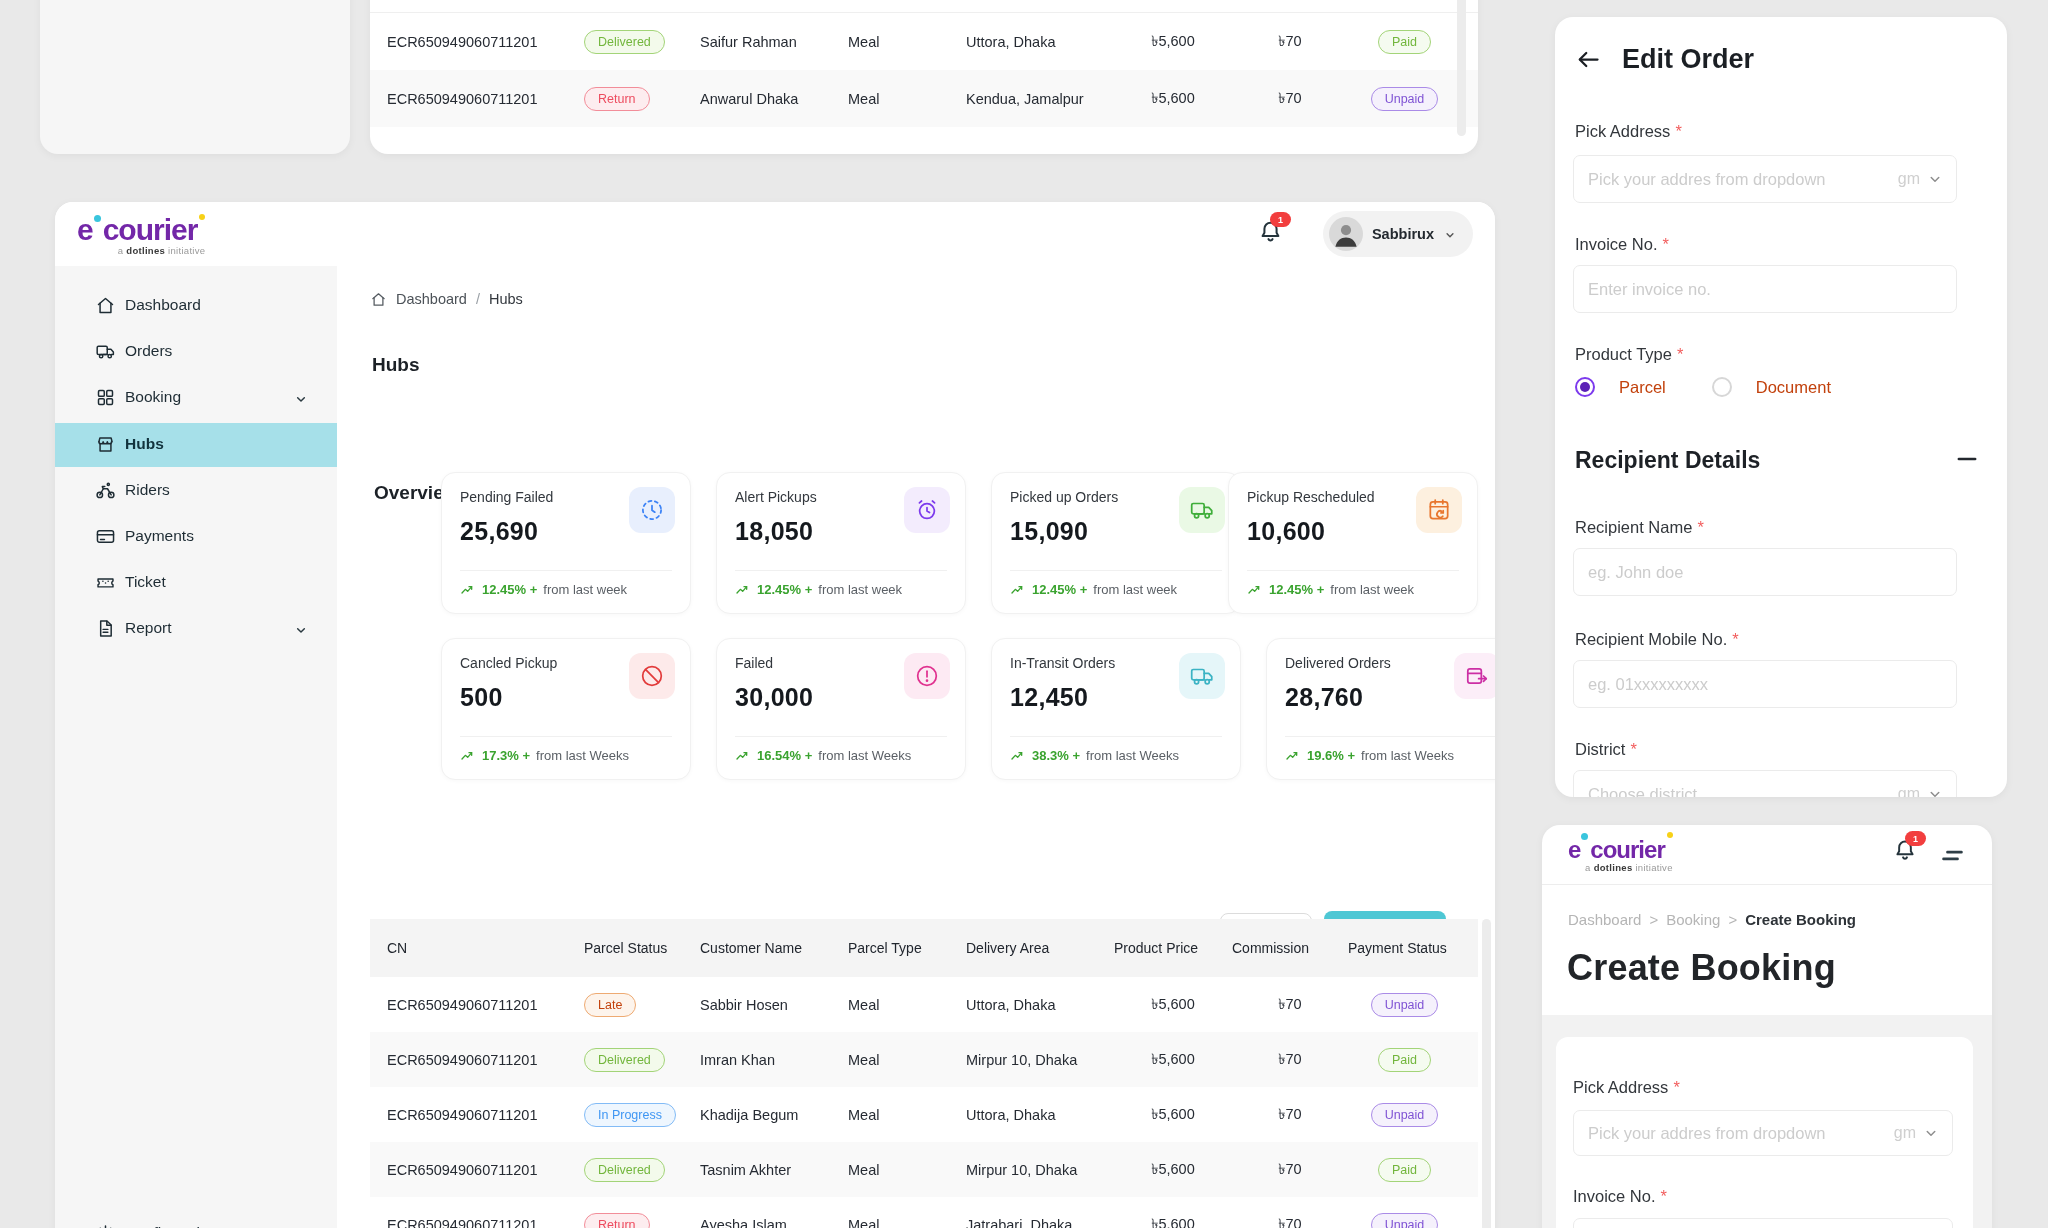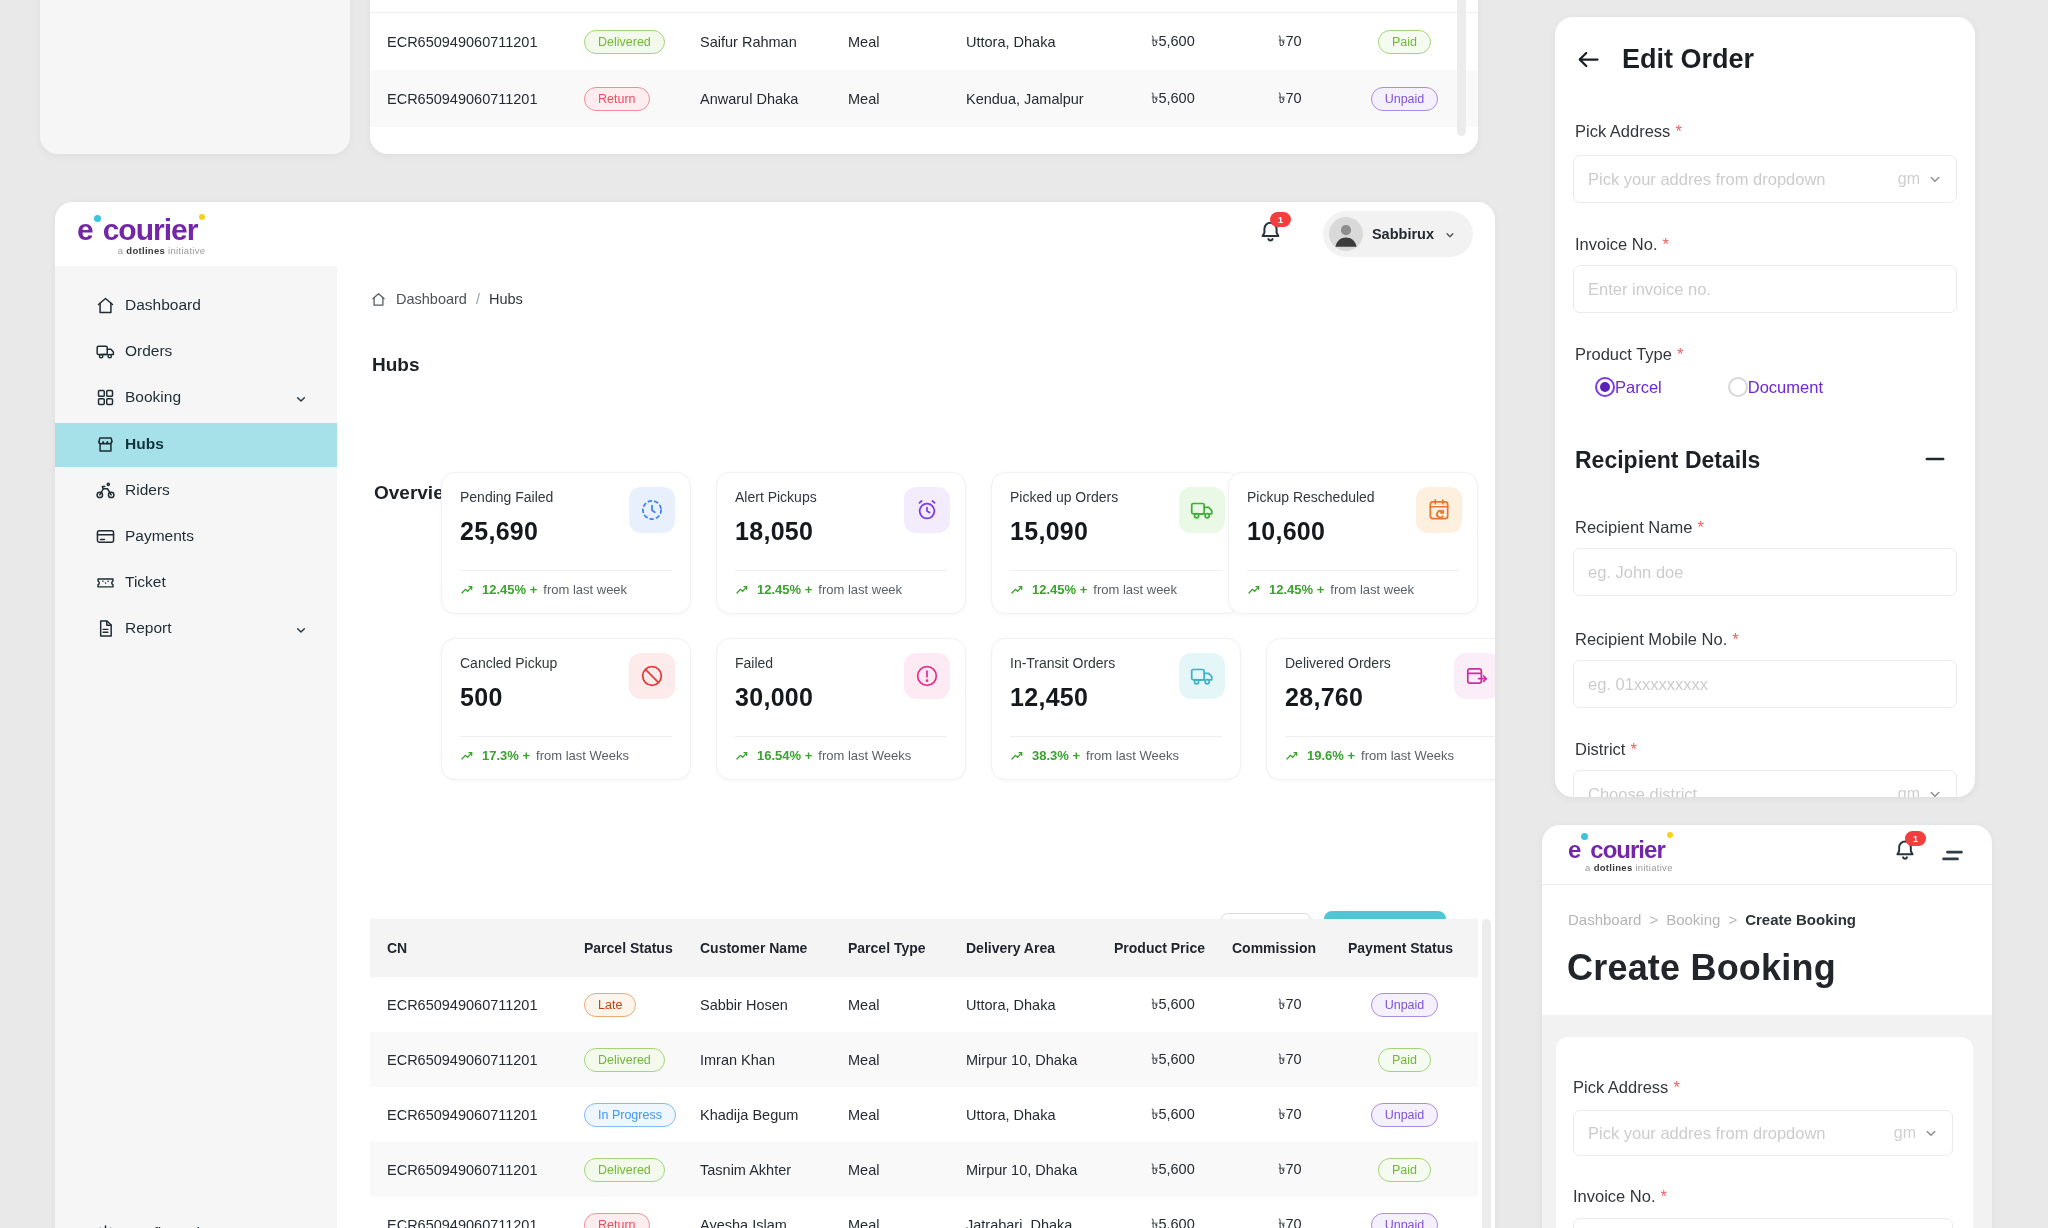--- a/index.html
+++ b/index.html
@@ -7,21 +7,21 @@
     font-family:"Liberation Sans","DejaVu Sans",sans-serif;color:#21262e;}
   .panel{position:absolute;background:#fff;border-radius:18px;box-shadow:0 2px 8px rgba(0,0,0,.05);}
   svg.ic{display:inline-block;vertical-align:middle;}
 
   
   #frag-side{left:40px;top:-28px;width:310px;height:182px;background:#f6f6f6;}
 
   
   .trow,.thead{display:grid;grid-template-columns:197px 116px 148px 118px 148px 118px 116px 1fr;
     align-items:center;padding:0 17px;width:1074px;}
-  .thead{height:58px;background:#f4f4f4;font-size:14px;font-weight:700;color:#21262e;}
+  .thead{height:58px;background:#f4f4f4;font-size:14px;font-weight:400;color:#21262e;}
   .trow{height:55px;font-size:14.5px;color:#262b33;background:#fff;}
   .trow.alt{background:#f9f9f9;}
   .cell{white-space:nowrap;overflow:hidden;}
   .cc{text-align:center;}
   .badge{display:inline-block;padding:4px 13px;border-radius:999px;border:1.4px solid;font-size:12.5px;font-weight:500;background:#fff;}
 
   
   #frag-table{left:370px;top:-28px;width:1108px;height:182px;background:#fff;}
   #frag-table .divider{position:absolute;left:0;top:40px;width:100%;height:1px;background:#efefef;}
   #frag-rows{position:absolute;left:0;top:41px;}
@@ -77,33 +77,33 @@
   .card-trend .tr-ic{color:#3aa32f;}
 
   #td-title{position:absolute;left:37px;top:656px;font-size:19px;font-weight:700;color:#1c2127;}
   #filter-btn{position:absolute;left:883px;top:647px;width:92px;height:40px;background:#fff;border:1px solid #dcdcdc;border-radius:8px;
     font-family:inherit;font-size:14.5px;color:#23282e;display:flex;align-items:center;justify-content:center;gap:8px;cursor:pointer;}
   #showall-btn{position:absolute;left:987px;top:645px;width:122px;height:44px;background:#4ec7d4;border:none;border-radius:8px;
     font-family:inherit;font-size:14.5px;font-weight:600;color:#103842;display:flex;align-items:center;justify-content:center;gap:8px;cursor:pointer;}
   #main-thead-wrap{position:absolute;left:33px;top:653px;}
 
   
-  #edit-order{left:1555px;top:17px;width:420px;height:780px;overflow:hidden;}
+  #edit-order{left:1555px;top:17px;width:420px;height:780px;overflow:hidden;padding-left:32px;}
   .eo-title{position:absolute;left:20px;top:27px;display:flex;align-items:center;gap:20px;color:#1b1f24;}
   .eo-title .t{font-size:27px;font-weight:700;}
   .flabel{position:absolute;left:20px;font-size:16.5px;font-weight:500;color:#33373c;}
   .req{color:#f25d5d;margin-left:5px;}
   .finput{position:absolute;left:18px;width:384px;height:48px;border:1px solid #ebebeb;border-radius:7px;background:#fff;
     display:flex;align-items:center;padding:0 12px;box-sizing:border-box;gap:6px;}
   .finput input{flex:1;border:none;outline:none;font-family:inherit;font-size:16.5px;color:#444;background:transparent;min-width:0;}
   .finput input::placeholder{color:#cccccc;}
   .finput .suffix{font-size:16px;color:#cfcfcf;}
   .finput .chev{color:#8f8f8f;}
   .radio-row{position:absolute;left:20px;display:flex;gap:46px;}
-  .radio{display:flex;align-items:center;gap:0;font-size:16.5px;color:#6d28d9;cursor:pointer;margin-left:20px;}
+  .radio{display:flex;align-items:center;gap:24px;font-size:16.5px;color:#c2410c;cursor:pointer;}
   .rdot{width:20px;height:20px;border-radius:50%;border:2px solid #d7d7d7;box-sizing:border-box;position:relative;background:#fff;}
   .rdot.sel{border-color:#7c3aed;}
   .rdot.sel::after{content:"";position:absolute;left:3px;top:3px;width:10px;height:10px;border-radius:50%;background:#5b21b6;}
   .section-h{position:absolute;left:20px;font-size:23px;font-weight:700;color:#1d2126;}
   .collapse{position:absolute;right:26px;width:28px;height:28px;color:#23282e;cursor:pointer;display:flex;align-items:center;justify-content:center;}
 
   #create-booking{left:1542px;top:825px;width:450px;height:425px;overflow:hidden;}
   #logo-mobile{position:absolute;left:26px;top:7px;}
   #logo-mobile .lg{font-size:24px;}
   #cb-divider{position:absolute;left:0;top:59px;width:100%;height:1px;background:#ededed;}

